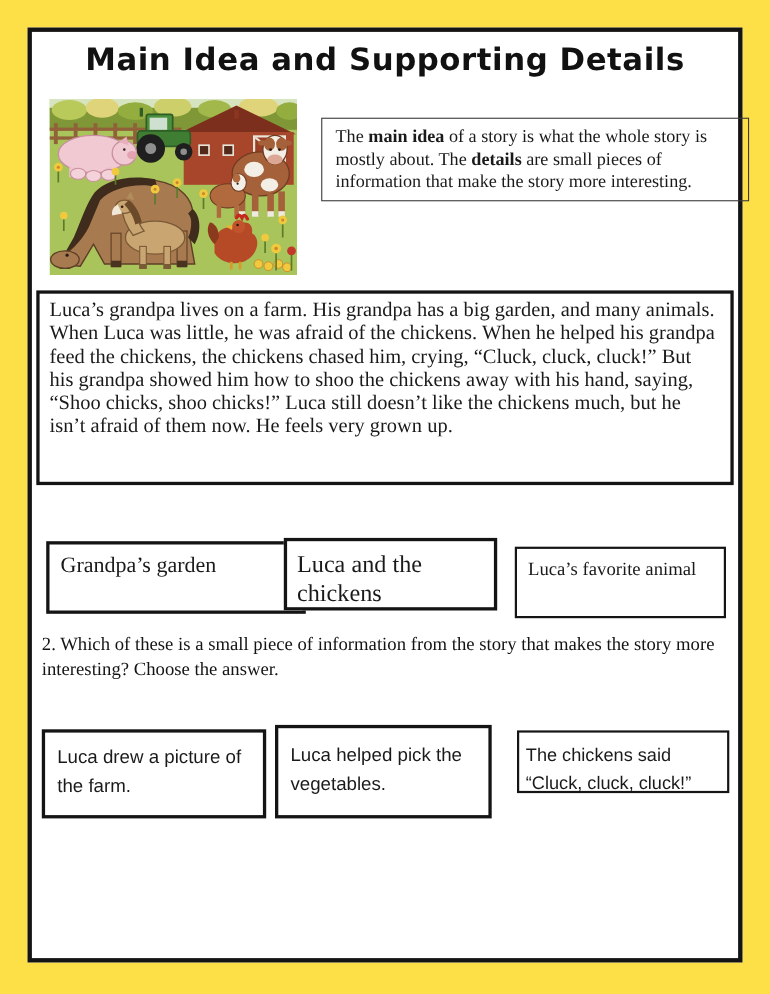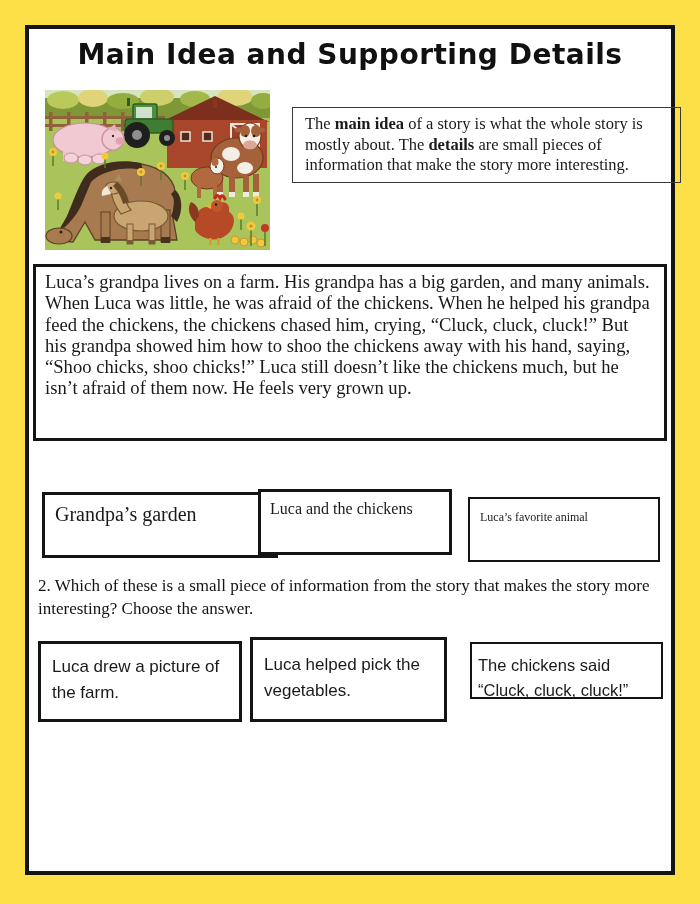--- a/index.html
+++ b/index.html
@@ -45,24 +45,24 @@
   }
   .prompt { position:absolute; font-size:17px; line-height:23px; color:#141414; }
   .q1-prompt { left:38px; top:455px; width:620px; }
   .q2-prompt { left:38px; top:574px; width:628px; }
   .opt {
     position:absolute; background:#ffffff;
     border:3px solid #141414;
     cursor:pointer;
   }
   .opt-serif { font-family:"Liberation Serif", serif; }
-  .opt-sans  { font-family:"Liberation Sans", sans-serif; }
+  .opt-sans  { font-family:"Liberation Sans", sans-serif;margin-top:22px; }
   .q1-a { left:42px;  top:492px; width:236px; height:66px; font-size:20px; padding:8px 10px; }
-  .q1-b { left:258px; top:489px; width:194px; height:66px; font-size:16px; padding:8px 9px; }
-  .q1-c { left:468px; top:497px; width:192px; height:65px; font-size:12px; line-height:23px; padding:7px 10px; border-width:2px; }
+  .q1-b { left:258px; top:489px; width:194px; height:66px; font-size:22px; padding:8px 9px; }
+  .q1-c { left:468px; top:497px; width:192px; height:65px; font-size:17px; line-height:23px; padding:7px 10px; border-width:2px; }
   .q2-a { left:38px;  top:641px; width:204px; height:81px; font-size:17px; line-height:26px; padding:10px 11px; }
   .q2-b { left:250px; top:637px; width:197px; height:85px; font-size:17px; line-height:26px; padding:12px 11px; }
   .q2-c { left:470px; top:642px; width:193px; height:57px; font-size:16.5px; line-height:25px; padding:9px 6px; border-width:2.5px; }
 </style>
 </head>
 <body>
 
 <div class="page">
   <div class="frame"></div>
 

